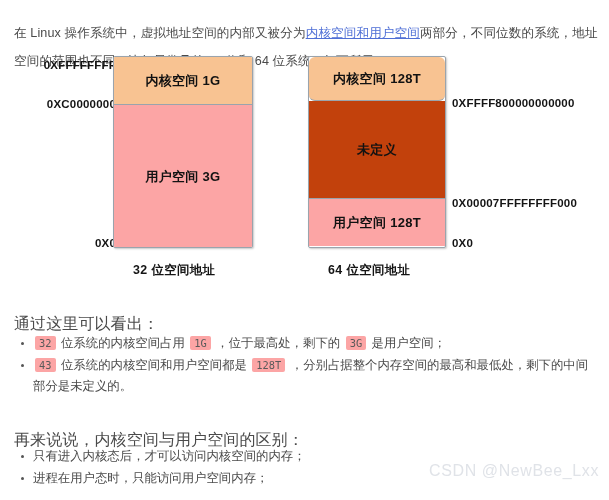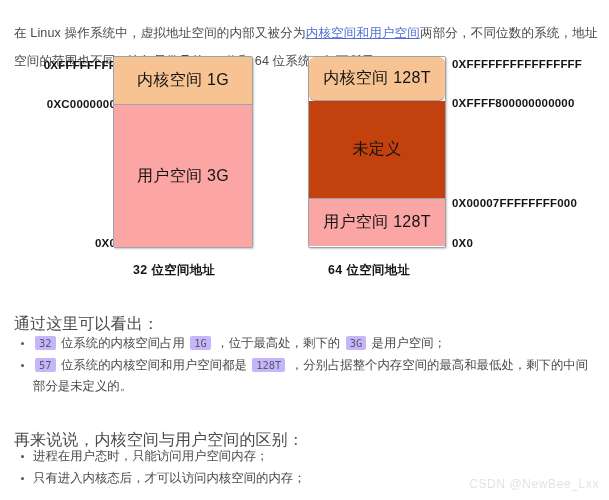--- a/index.html
+++ b/index.html
@@ -68,22 +68,22 @@
     background: #ffffff;
     overflow: hidden;
   }
 
   .seg {
     box-sizing: border-box;
     width: 100%;
     display: flex;
     align-items: center;
     justify-content: center;
-    font-size: 16px;
-    font-weight: normal;
+    font-size: 13px;
+    font-weight: bold;
     color: #121212;
     letter-spacing: 0.3px;
   }
   .seg-kernel {
     background: #f8c392;
     border-bottom: 1px solid #9aa4ad;
   }
   .seg-user {
     background: #fca5a5;
   }
@@ -131,34 +131,34 @@
     position: absolute;
     left: 3px;
     top: 9px;
     width: 3px;
     height: 3px;
     background: #555;
     border-radius: 50%;
   }
 
   code.inline {
-    background: #c4b5fd;
+    background: #fca5a5;
     color: #5a5a5a;
     font-family: "DejaVu Sans Mono", "Liberation Mono", monospace;
     font-size: 10.4px;
     padding: 1px 4px;
     border-radius: 2px;
     margin: 0 2px;
   }
 
   .watermark {
     position: absolute;
     right: 10px;
-    bottom: 9px;
-    font-size: 12px;
+    bottom: 20px;
+    font-size: 16px;
     color: #e0e3e8;
     letter-spacing: 0.6px;
     white-space: nowrap;
   }
 </style>
 </head>
 <body>
 
 <div class="page">
 
@@ -176,38 +176,37 @@
       <div class="seg seg-kernel" style="height:48px;">内核空间 1G</div>
       <div class="seg seg-user" style="height:143px;">用户空间 3G</div>
     </div>
 
     <div class="memblock" style="left:308px; top:4px; width:138px; height:192px;">
       <div class="seg seg-kernel" style="height:44px;border-radius:6px;">内核空间 128T</div>
       <div class="seg seg-undef" style="height:97px;">未定义</div>
       <div class="seg seg-user seg-user-top" style="height:48px;">用户空间 128T</div>
     </div>
 
-    <div class="addr-label" style="left:452px; top:6px;">0XFFFFFFFFFFFFFFFF</div>
     <div class="addr-label" style="left:452px; top:45px;">0XFFFF800000000000</div>
     <div class="addr-label" style="left:452px; top:145px;">0X00007FFFFFFFF000</div>
     <div class="addr-label" style="left:452px; top:185px;">0X0</div>
 
     <div class="caption" style="left:133px; top:210px;">32 位空间地址</div>
     <div class="caption" style="left:328px; top:210px;">64 位空间地址</div>
   </div>
 
   <p class="para" style="left:14px; top:297px; width:560px;">通过这里可以看出：</p>
 
   <ul class="bullets" style="left:18px; top:333px; width:575px;">
       <li><code class="inline">32</code><span> 位系统的内核空间占用 </span><code class="inline">1G</code><span> ，位于最高处，剩下的 </span><code class="inline">3G</code><span> 是用户空间；</span></li>
-      <li><code class="inline">57</code><span> 位系统的内核空间和用户空间都是 </span><code class="inline">128T</code><span> ，分别占据整个内存空间的最高和最低处，剩下的中间部分是未定义的。</span></li>
+      <li><code class="inline">43</code><span> 位系统的内核空间和用户空间都是 </span><code class="inline">128T</code><span> ，分别占据整个内存空间的最高和最低处，剩下的中间部分是未定义的。</span></li>
     </ul>
 
   <p class="para" style="left:14px; top:412px; width:560px;margin-top:17px;">再来说说，内核空间与用户空间的区别：</p>
 
   <ul class="bullets" style="left:18px; top:446px; width:575px;">
+      <li><span>只有进入内核态后，才可以访问内核空间的内存；</span></li>
       <li><span>进程在用户态时，只能访问用户空间内存；</span></li>
-      <li><span>只有进入内核态后，才可以访问内核空间的内存；</span></li>
     </ul>
 
   <div class="watermark">CSDN @NewBee_Lxx</div>
 
 </div>
 
 </body></html>

